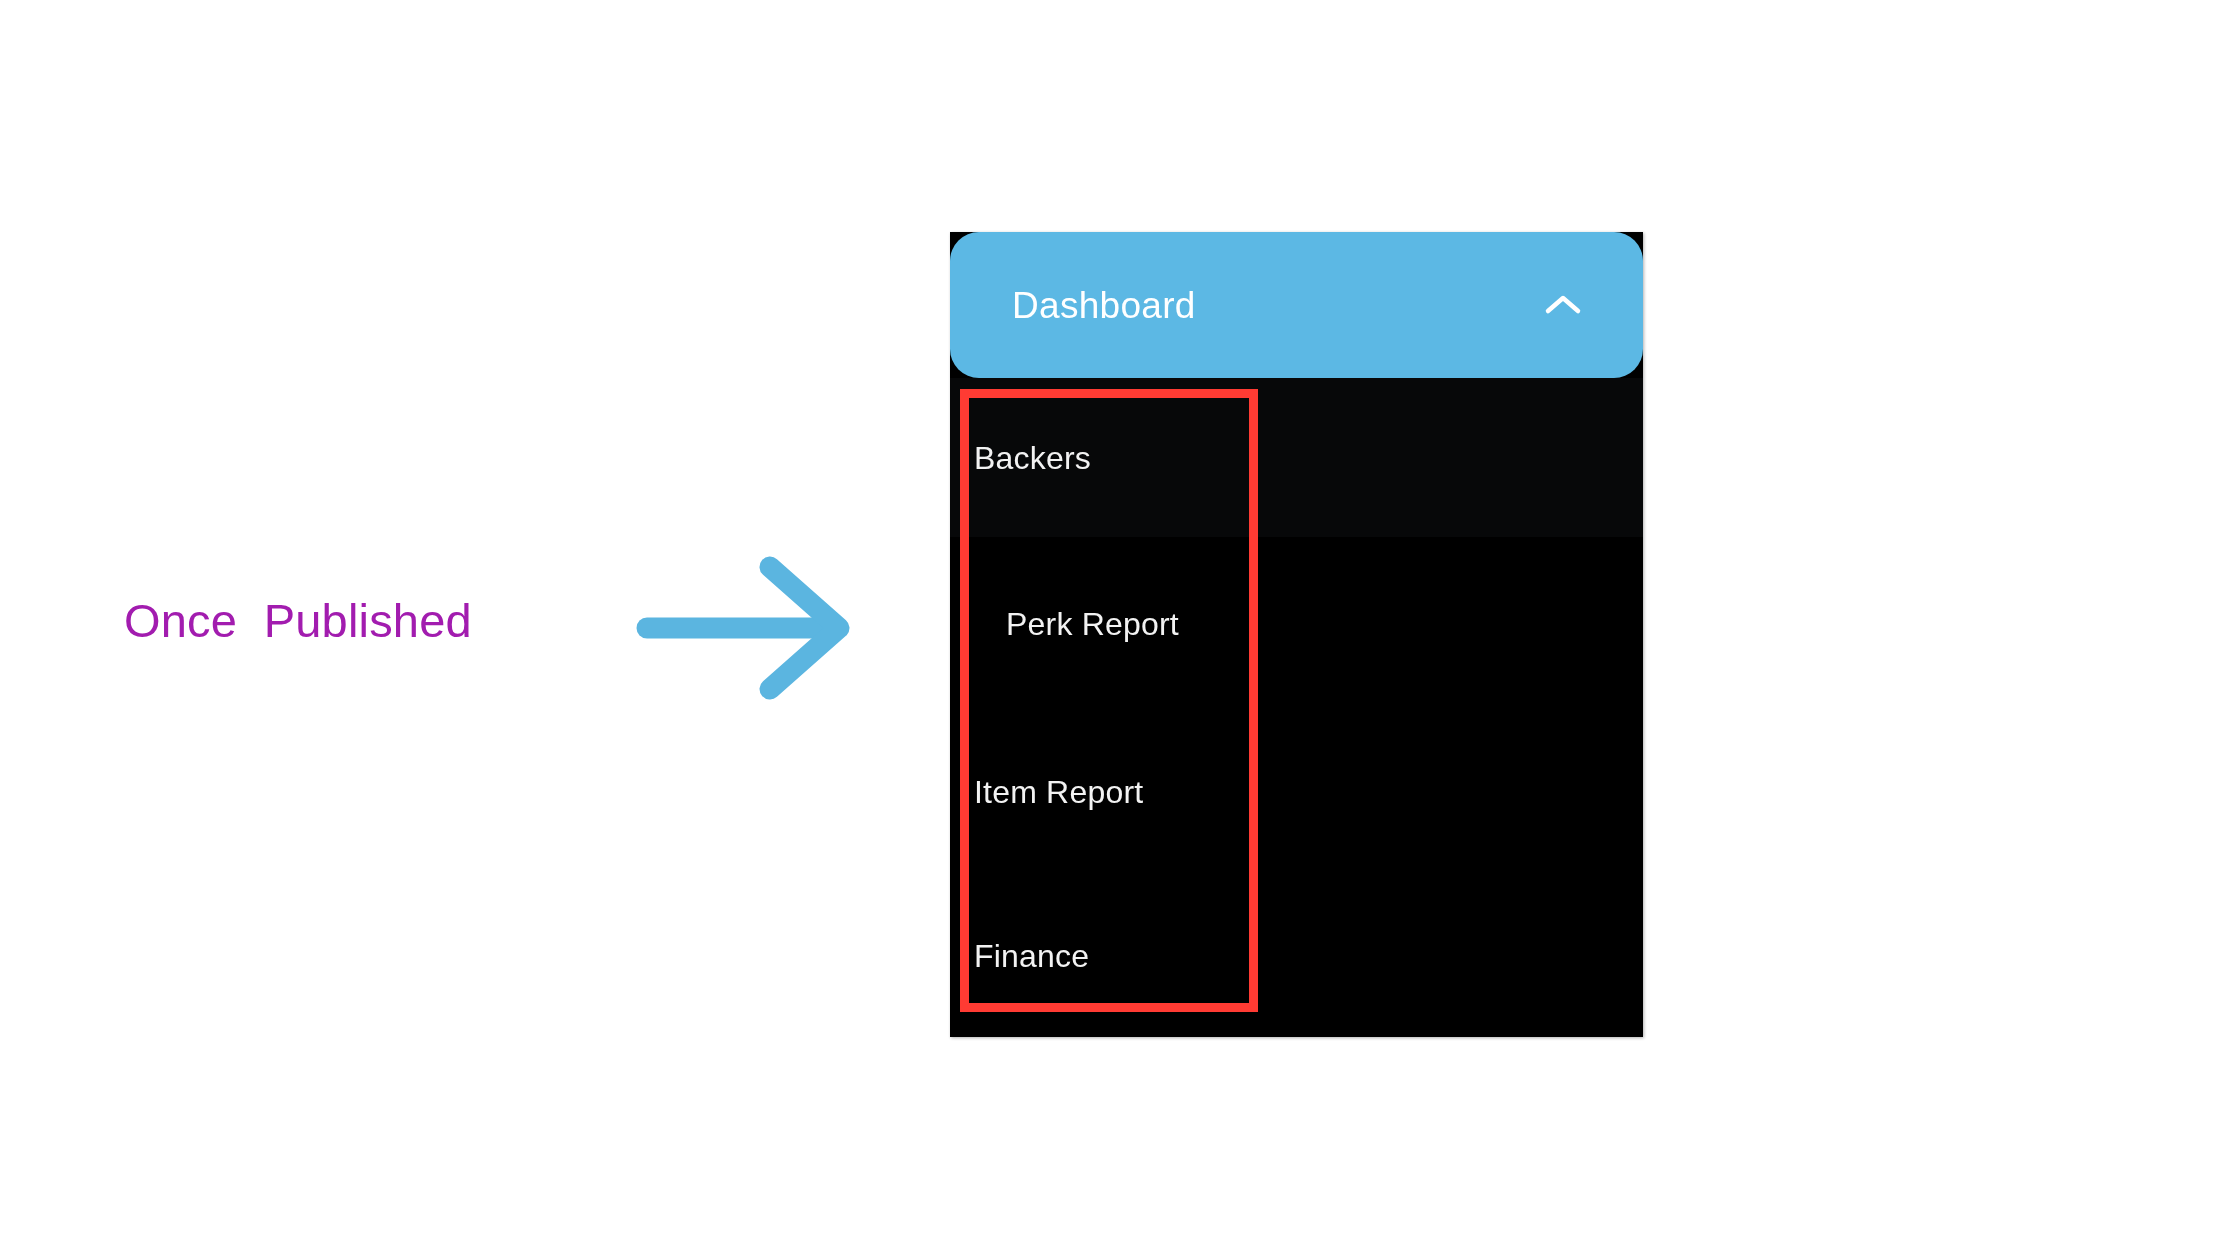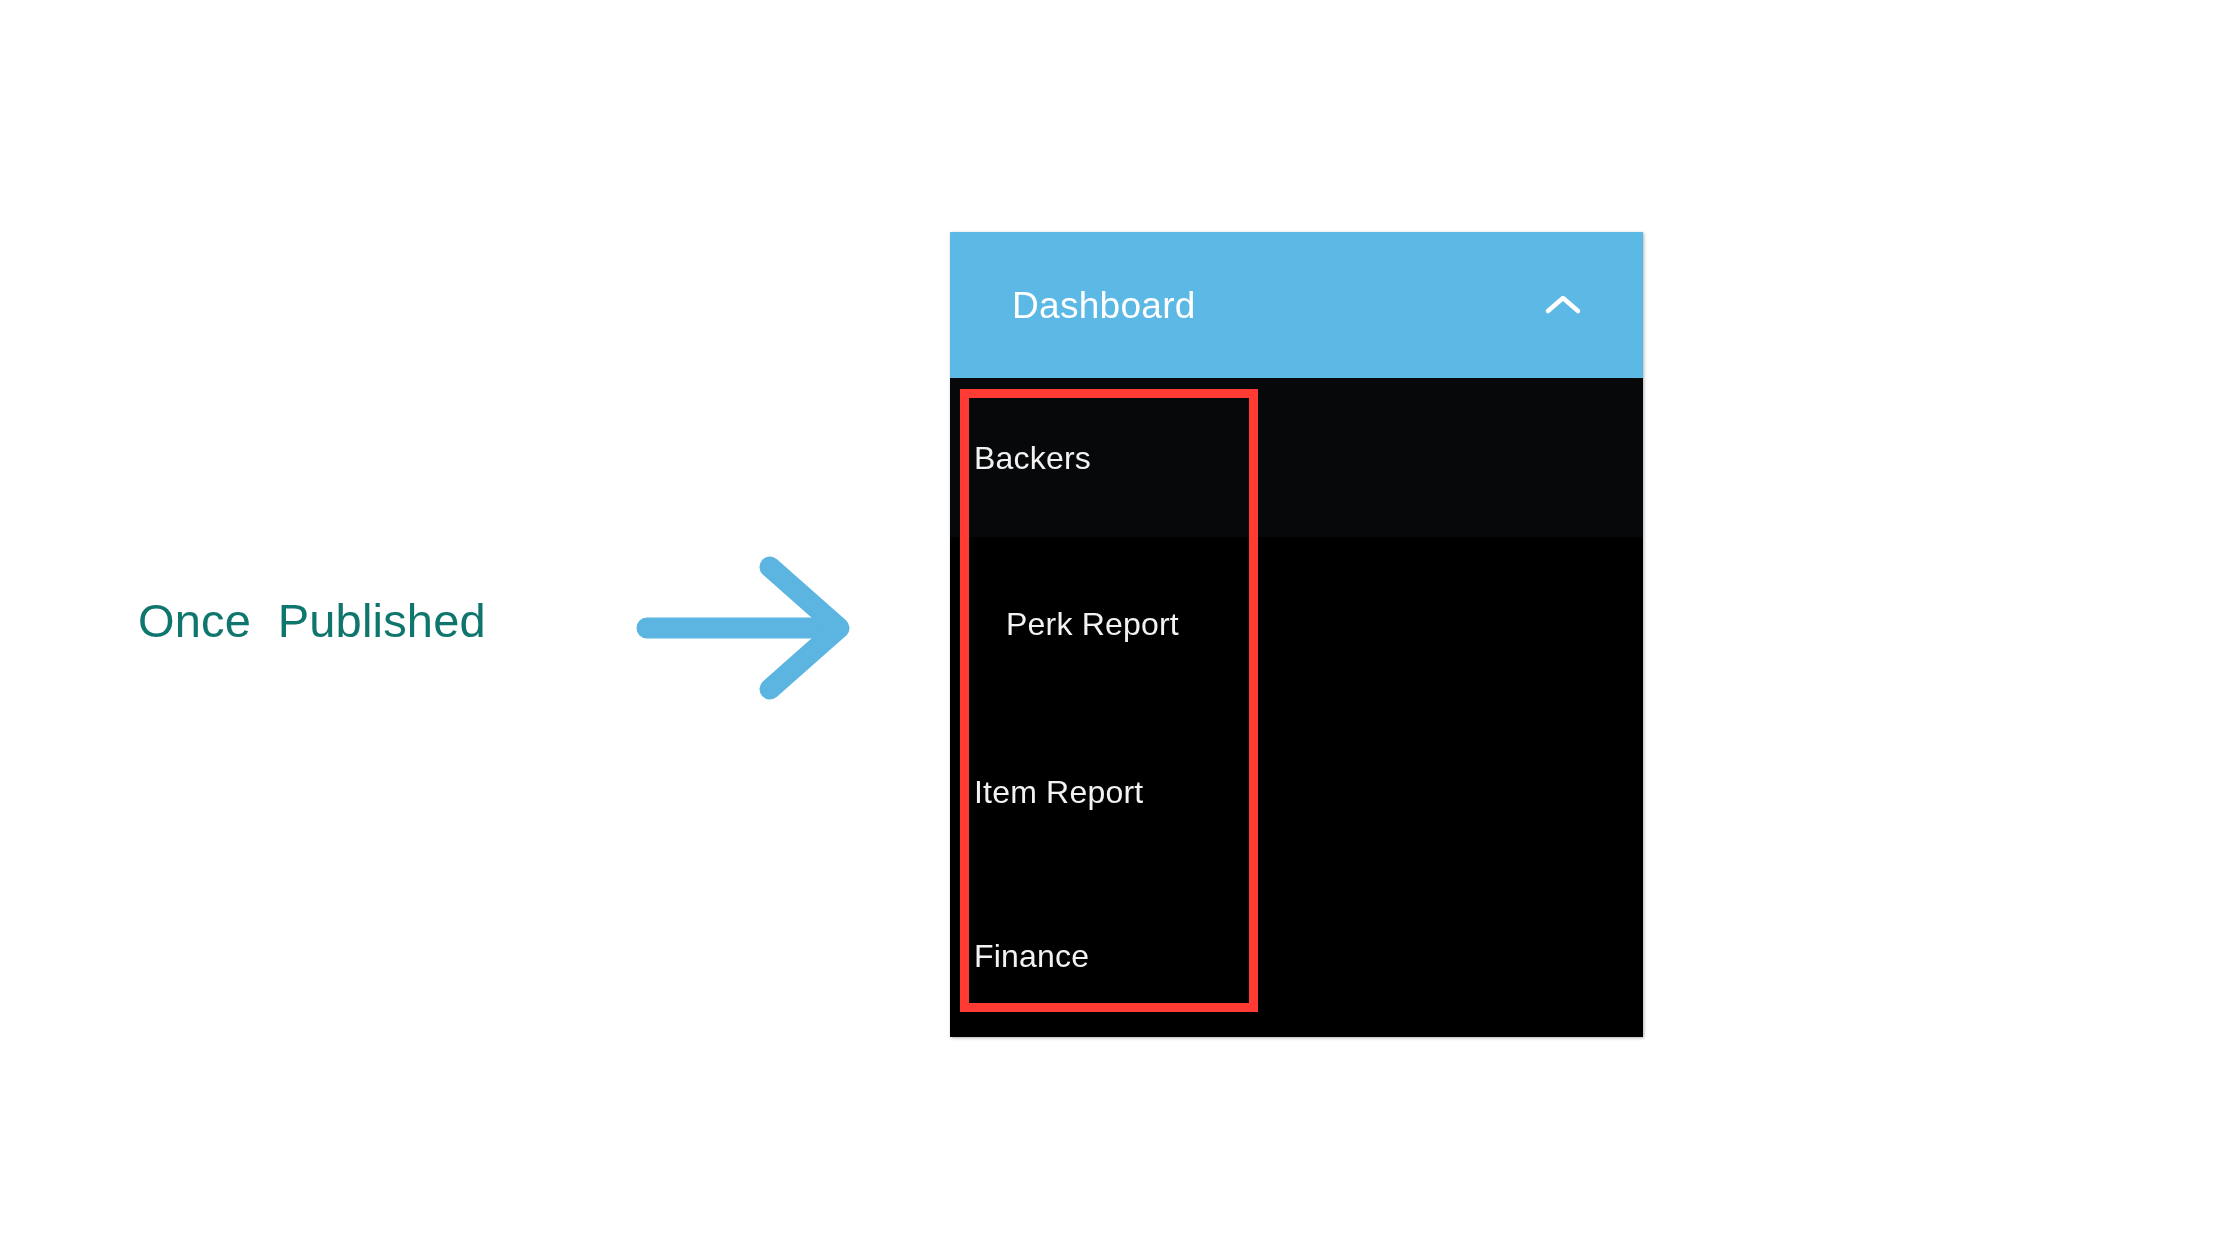--- a/index.html
+++ b/index.html
@@ -16,25 +16,25 @@
     position: relative;
     width: 2240px;
     height: 1260px;
     background: #ffffff;
     overflow: hidden;
   }
 
   
   .annotation-caption {
     position: absolute;
-    left: 138px;
+    left: 124px;
     top: 597px;
     font-size: 47px;
     line-height: 1.0;
-    color: #0f766e;
+    color: #a21caf;
     white-space: pre;
     letter-spacing: 0.2px;
     font-weight: 400;
   }
 
   
   .annotation-arrow {
     position: absolute;
     left: 630px;
     top: 553px;
@@ -61,20 +61,21 @@
 
   
   .panel-header {
     position: relative;
     height: 146px;
     background: #5cb8e4;
     display: flex;
     align-items: center;
     box-sizing: border-box;
     padding: 0 60px 0 62px;
+    border-radius: 29px;
   }
   .panel-header-title {
     color: #ffffff;
     font-size: 37px;
     font-weight: 400;
     letter-spacing: 0.3px;
     flex: 1 1 auto;
     line-height: 1;
   }
   .panel-header-chevron {

